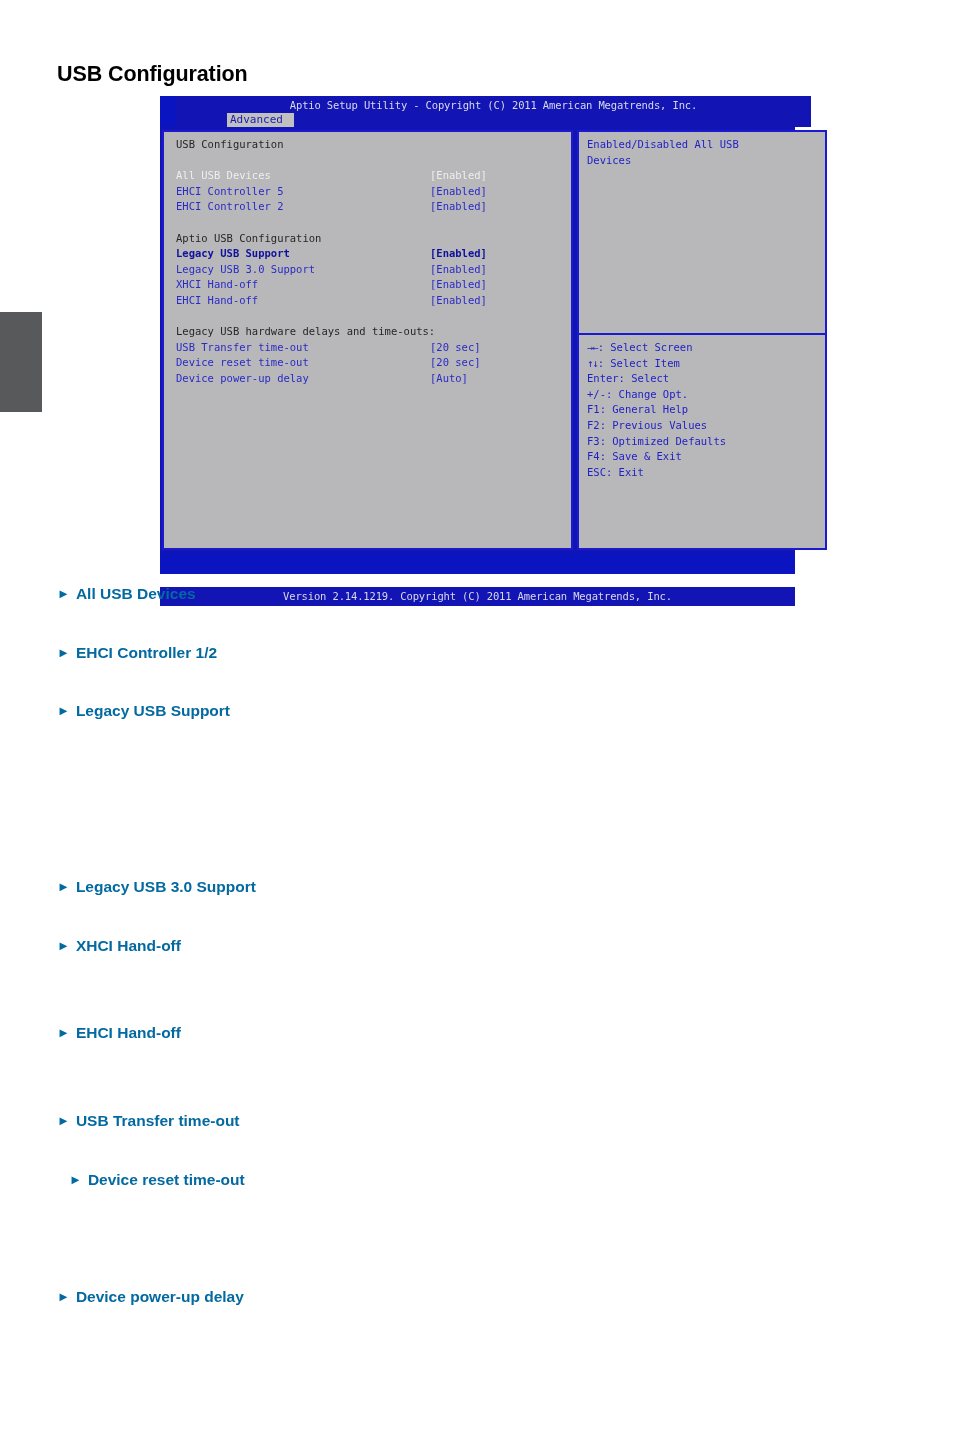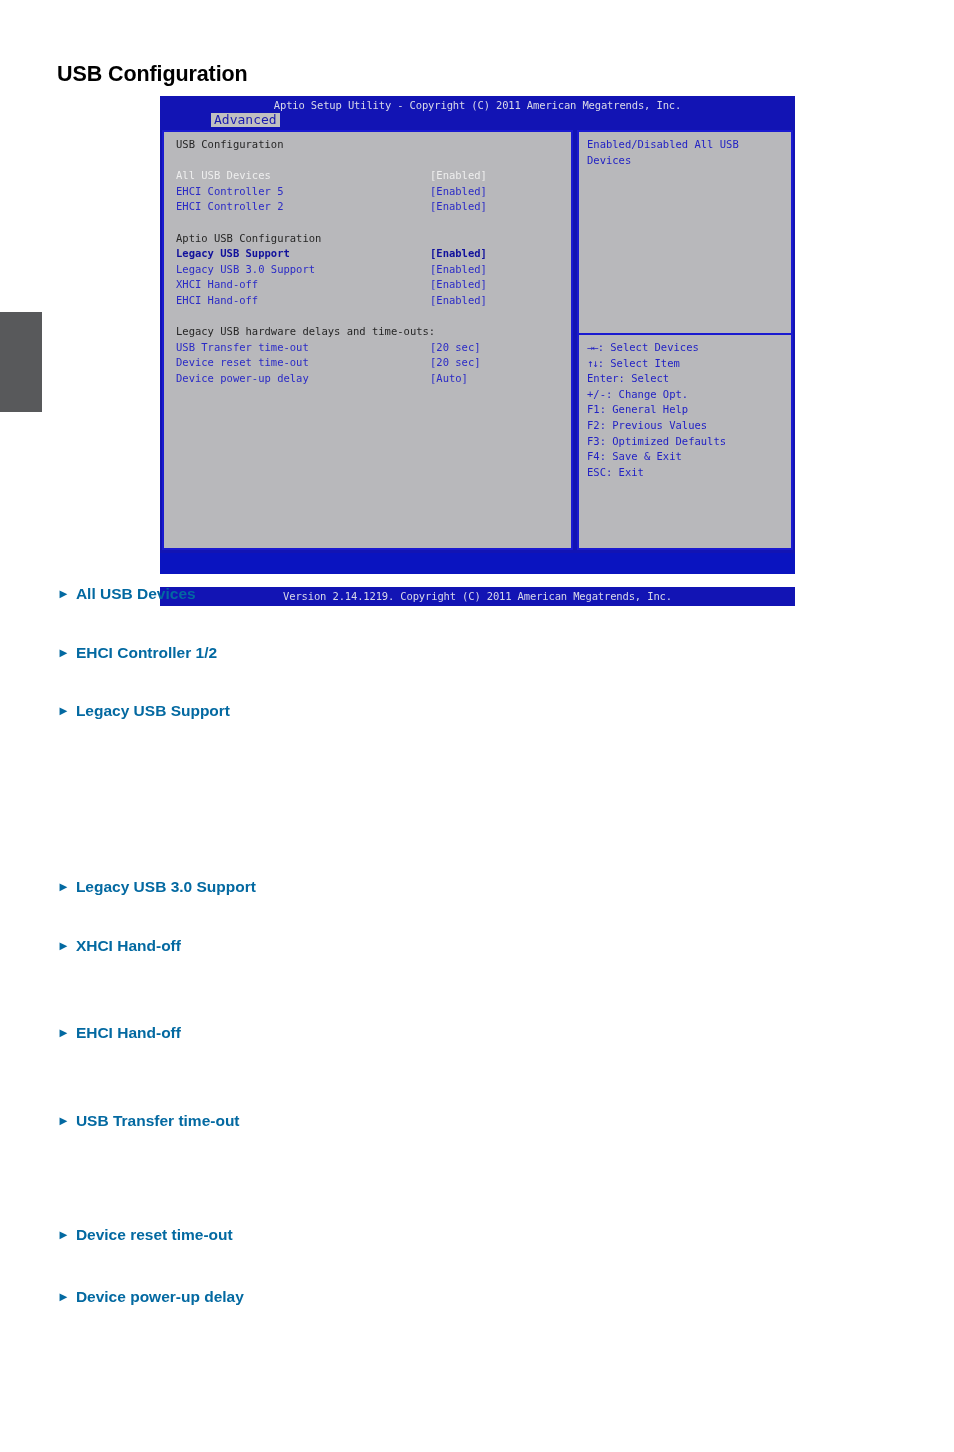--- a/index.html
+++ b/index.html
@@ -43,44 +43,44 @@
     top: 96px;
     width: 635px;
     height: 478px;
     background: #0a14c0;
     font-family: "DejaVu Sans Mono", "Liberation Mono", monospace;
     font-size: 10.5px;
     line-height: 15.6px;
   }
   .bios-titlebar {
     position: absolute;
-    left: 0; top: 0;
+    left: 16px; top: 0;
     width: 100%;
     height: 31px;
     background: #1214b4;
   }
   .bios-title-text {
     position: absolute;
     left: 0;
     top: 2px;
     width: 100%;
     text-align: center;
     color: #d9d9e8;
     font-size: 10.5px;
     letter-spacing: -0.15px;
   }
   .bios-tab {
     position: absolute;
     left: 51px;
     top: 17px;
     height: 13px;
-    padding: 0 3px 1px 3px;
+    padding: 0 11px 1px 3px;
     background: #c0c0c0;
     color: #1a1ab0;
-    font-size: 13px;
+    font-size: 11px;
     line-height: 13px;
   }
 
   .bios-body {
     position: absolute;
     left: 0;
     top: 31px;
     width: 635px;
     height: 426px;
     background: #1214b4;
@@ -95,21 +95,21 @@
     height: 420px;
     background: #b8b8bb;
     border: 2px solid #1a1ad0;
     box-sizing: border-box;
   }
   
   .pane-help {
     position: absolute;
     left: 417px;
     top: 3px;
-    width: 216px;
+    width: 250px;
     height: 420px;
     background: #b8b8bb;
     border: 2px solid #1a1ad0;
     box-sizing: border-box;
   }
   .help-divider {
     position: absolute;
     left: 0;
     top: 201px;
     width: 100%;
@@ -227,21 +227,21 @@
           <div class="srow "><span>USB Transfer time-out</span><span class="sval">[20 sec]</span></div>
           <div class="srow "><span>Device reset time-out</span><span class="sval">[20 sec]</span></div>
           <div class="srow "><span>Device power-up delay</span><span class="sval">[Auto]</span></div>
         </div>
     </div>
 
     <div class="pane-help">
       <div class="help-text">Enabled/Disabled All USB Devices</div>
       <div class="help-divider"></div>
       <div class="help-keys" id="help-keys">
-          <div><span class="key-arrows">→←</span><span>: Select Devices</span></div>
+          <div><span class="key-arrows">→←</span><span>: Select Screen</span></div>
           <div><span class="key-arrows">↑↓</span><span>: Select Item</span></div>
           <div><span>Enter: Select</span></div>
           <div><span>+/-: Change Opt.</span></div>
           <div><span>F1: General Help</span></div>
           <div><span>F2: Previous Values</span></div>
           <div><span>F3: Optimized Defaults</span></div>
           <div><span>F4: Save &amp; Exit</span></div>
           <div><span>ESC: Exit</span></div>
         </div>
     </div>
@@ -252,15 +252,15 @@
 </div>
 
 <div class="bullets" id="bullet-list">
     <div class="bullet" style="top: 585px;"><span class="arrow">►</span><span>All USB Devices</span></div>
     <div class="bullet" style="top: 644px;"><span class="arrow">►</span><span>EHCI Controller 1/2</span></div>
     <div class="bullet" style="top: 702px;"><span class="arrow">►</span><span>Legacy USB Support</span></div>
     <div class="bullet" style="top: 878px;"><span class="arrow">►</span><span>Legacy USB 3.0 Support</span></div>
     <div class="bullet" style="top: 937px;"><span class="arrow">►</span><span>XHCI Hand-off</span></div>
     <div class="bullet" style="top: 1024px;"><span class="arrow">►</span><span>EHCI Hand-off</span></div>
     <div class="bullet" style="top: 1112px;"><span class="arrow">►</span><span>USB Transfer time-out</span></div>
-    <div class="bullet" style="top: 1226px;"><span class="arrow">►</span><span>Device reset time-out</span></div>
+    <div class="bullet" style="top: 1171px; margin-left: 12px;"><span class="arrow">►</span><span>Device reset time-out</span></div>
     <div class="bullet" style="top: 1288px;"><span class="arrow">►</span><span>Device power-up delay</span></div>
   </div>
 
 </body></html>

